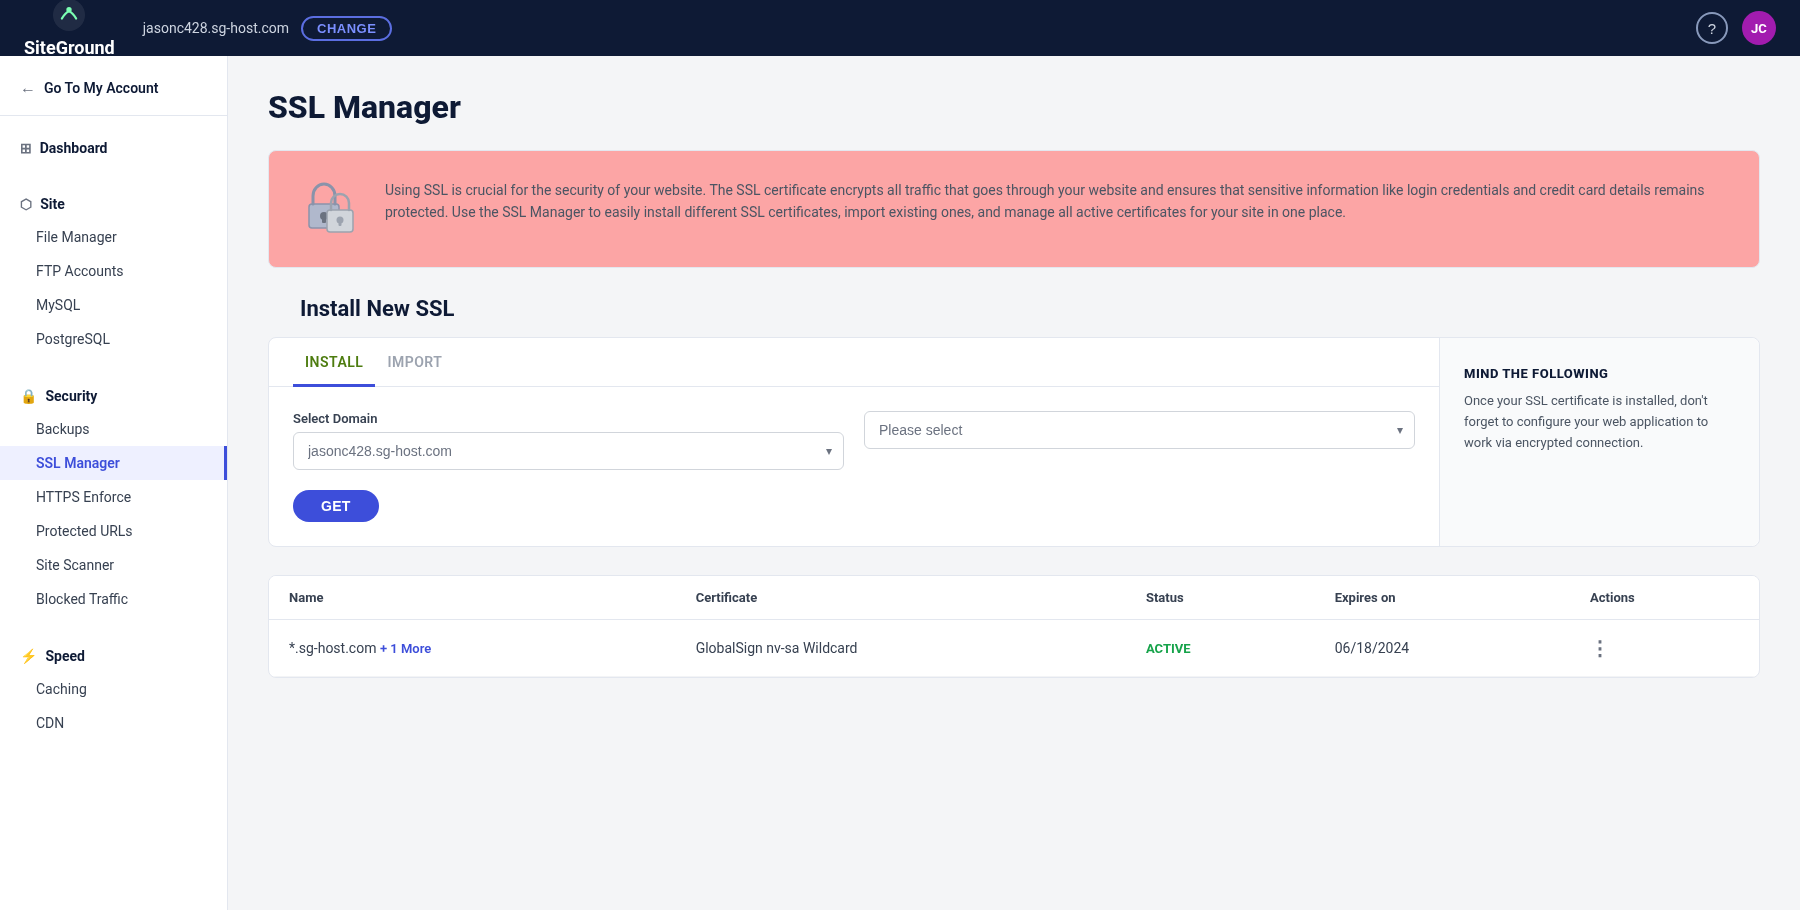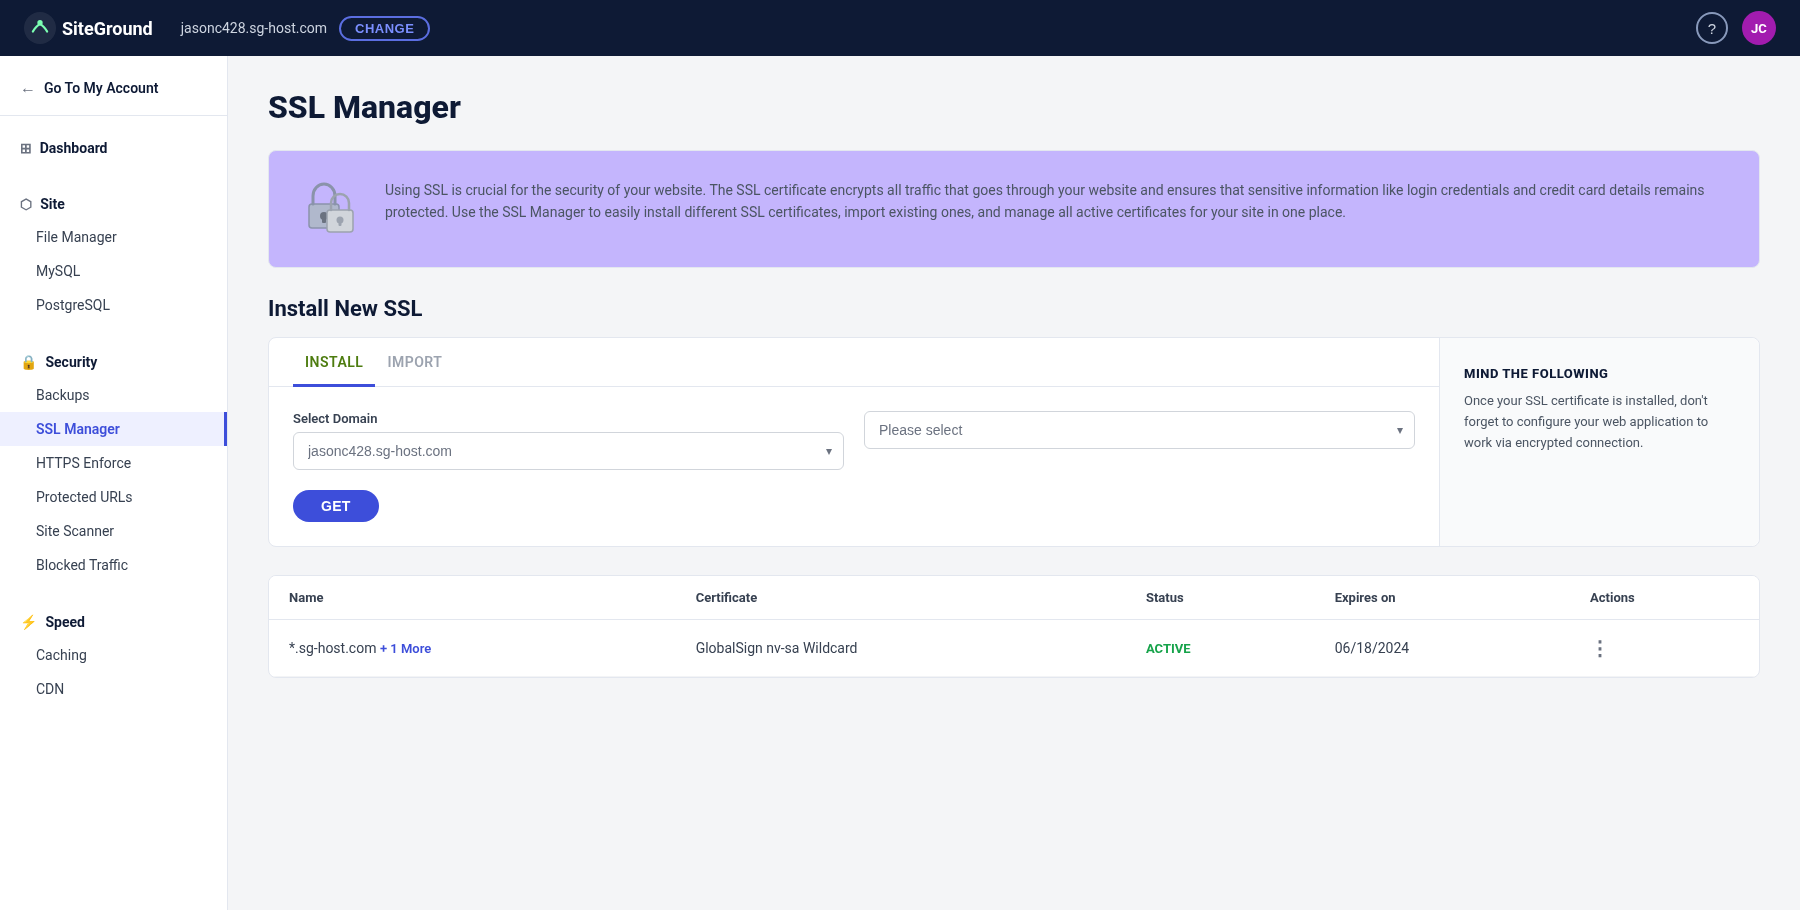--- a/index.html
+++ b/index.html
@@ -15,20 +15,21 @@
       flex-shrink: 0;
       position: relative;
     }
     .topnav-logo {
       display: flex;
       align-items: center;
       gap: 6px;
       color: white;
       font-size: 18px;
       font-weight: 700;
+      flex-direction: column;
     }
     .logo-icon {
       width: 32px;
       height: 32px;
     }
     .topnav-domain {
       margin-left: 28px;
       color: #cdd4e0;
       font-size: 14px;
     }
@@ -145,21 +146,21 @@
     }
     .page-title {
       font-size: 32px;
       font-weight: 800;
       color: #0e1a35;
       margin-bottom: 24px;
     }
 
     
     .info-card {
-      background: #c4b5fd;
+      background: #fca5a5;
       border-radius: 8px;
       border: 1px solid #e3e7ef;
       padding: 28px 32px;
       display: flex;
       align-items: flex-start;
       gap: 24px;
       margin-bottom: 28px;
     }
     .ssl-icon {
       flex-shrink: 0;
@@ -174,20 +175,21 @@
       color: #4b5563;
       line-height: 1.6;
     }
 
     
     .section-title {
       font-size: 22px;
       font-weight: 700;
       color: #0e1a35;
       margin-bottom: 16px;
+      margin-left: 32px;
     }
     .install-card {
       background: white;
       border-radius: 8px;
       border: 1px solid #e3e7ef;
       margin-bottom: 28px;
       display: flex;
       gap: 0;
     }
     .install-main {
@@ -366,20 +368,21 @@
         <span>Dashboard</span>
       </div>
     </div>
 
     <div class="sidebar-section">
       <div class="sidebar-section-header">
         <span class="sidebar-section-icon">⬡</span>
         <span>Site</span>
       </div>
       <div class="sidebar-item">File Manager</div>
+      <div class="sidebar-item">FTP Accounts</div>
       <div class="sidebar-item">MySQL</div>
       <div class="sidebar-item">PostgreSQL</div>
     </div>
 
     <div class="sidebar-section">
       <div class="sidebar-section-header">
         <span class="sidebar-section-icon">🔒</span>
         <span>Security</span>
       </div>
       <div class="sidebar-item">Backups</div>

